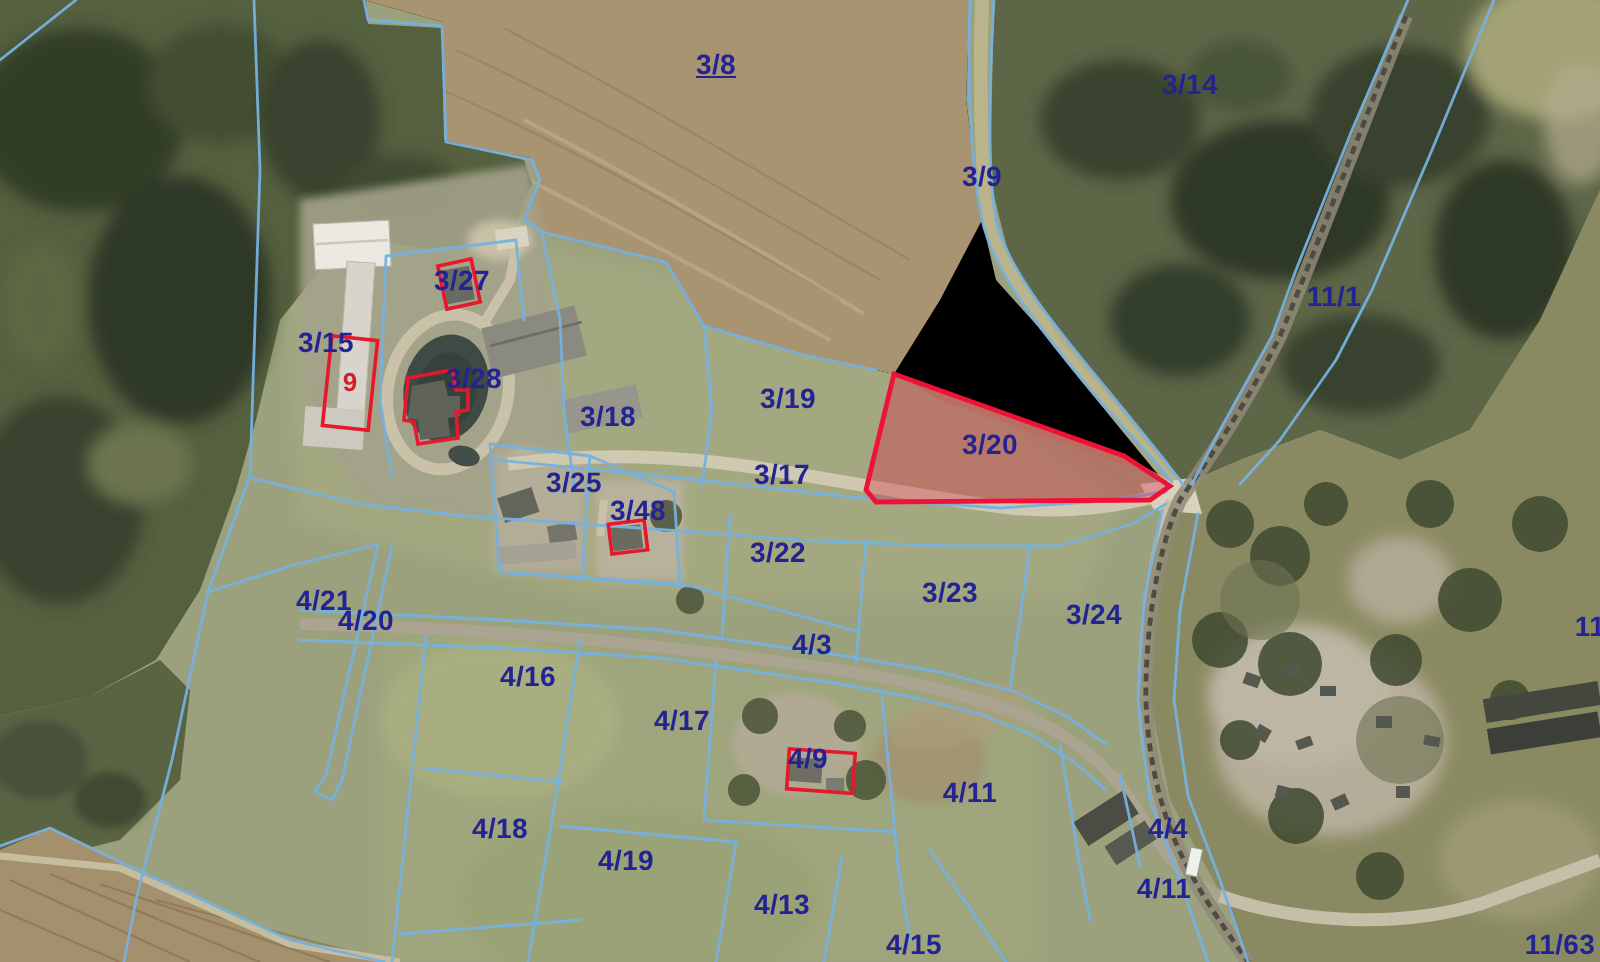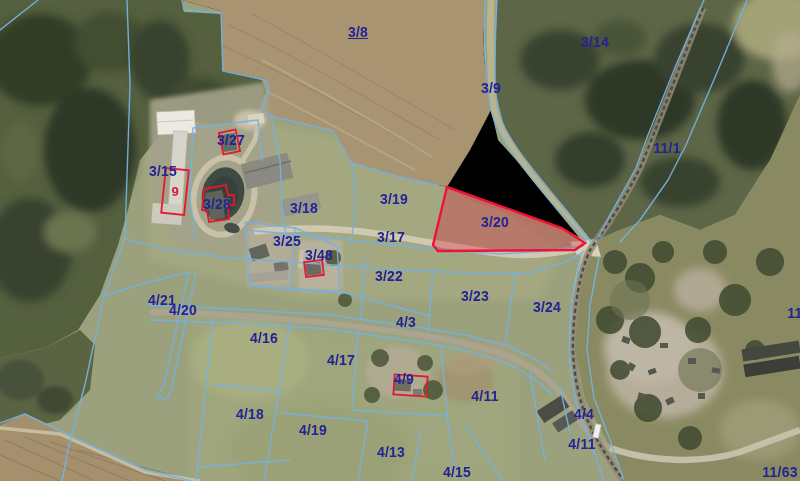--- a/index.html
+++ b/index.html
@@ -266,21 +266,21 @@
 
 <div class="label-layer">
   <span class="plabel" style="left: 495px; top: 222px;">3/20</span>
 <span class="plabel" style="left: 358px; top: 32px; text-decoration: underline;">3/8</span>
       <span class="plabel" style="left: 595px; top: 42px;">3/14</span>
       <span class="plabel" style="left: 491px; top: 88px;">3/9</span>
       <span class="plabel" style="left: 667px; top: 148px;">11/1</span>
       <span class="plabel" style="left: 231px; top: 140px;">3/27</span>
       <span class="plabel" style="left: 163px; top: 171px;">3/15</span>
       <span class="plabel" style="left: 304px; top: 172px; margin-top: 36px;">3/18</span>
-      <span class="plabel" style="left: 217px; top: 204px;">3/28</span>
+      <span class="plabel" style="left: 217px; top: 189px; padding-left: 40px;">3/28</span>
       <span class="plabel" style="left: 394px; top: 199px;">3/19</span>
       <span class="plabel" style="left: 391px; top: 237px;">3/17</span>
       <span class="plabel" style="left: 271px; top: 241px; margin-left: 16px;">3/25</span>
       <span class="plabel" style="left: 319px; top: 255px;">3/48</span>
       <span class="plabel" style="left: 389px; top: 276px;">3/22</span>
       <span class="plabel" style="left: 475px; top: 296px;">3/23</span>
       <span class="plabel" style="left: 547px; top: 307px;">3/24</span>
       <span class="plabel" style="left: 162px; top: 300px;">4/21</span>
       <span class="plabel" style="left: 183px; top: 310px;">4/20</span>
       <span class="plabel" style="left: 406px; top: 322px;">4/3</span>

